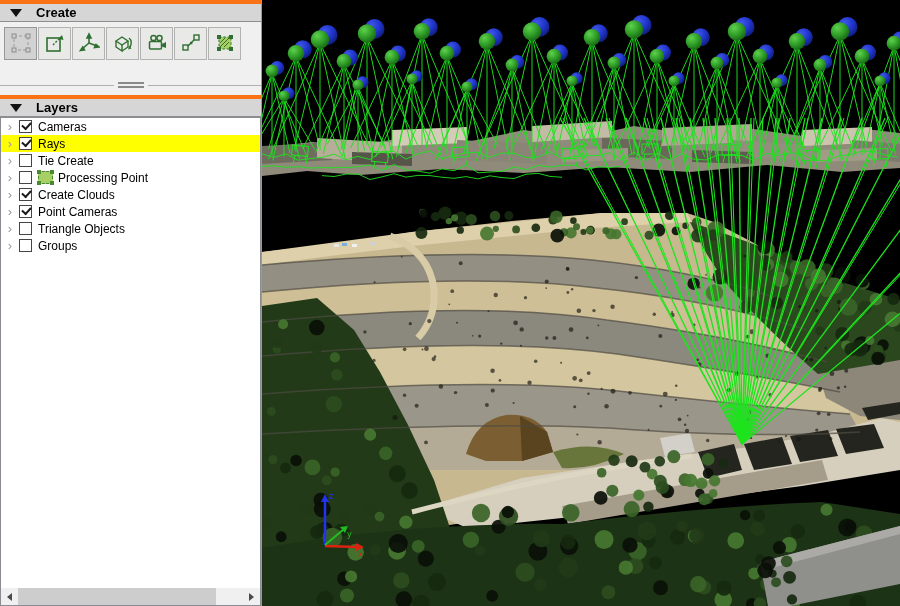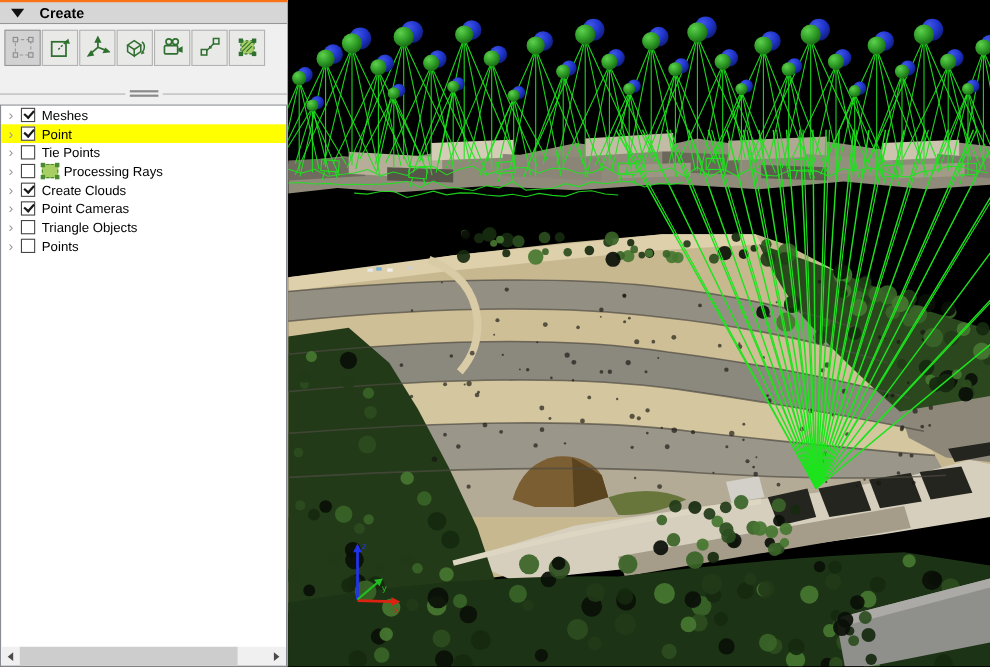--- a/index.html
+++ b/index.html
@@ -2,21 +2,21 @@
 <html><head>
 <meta charset="utf-8">
 <style>
   * { box-sizing: border-box; margin: 0; padding: 0; }
   html,body { width:900px; height:606px; overflow:hidden; }
   body { font-family:"Liberation Sans", sans-serif; background:#000; }
   .app { width:900px; height:606px; display:flex; }
 
   
   .left-panel { width:262px; height:606px; background:#f0f0f0; display:flex; flex-direction:column; border-right:1px solid #9a9a9a; }
-  .panel-header { height:22px; flex:0 0 22px; background:#d6d6d6; border-top:2px solid #f97316; border-bottom:1px solid #8e8e8e; display:flex; align-items:center; }
+  .panel-header { height:22px; flex:0 0 22px; background:#d6d6d6; border-top:4px solid #f97316; border-bottom:1px solid #8e8e8e; display:flex; align-items:center; }
   .collapse-tri { width:0; height:0; border-left:6px solid transparent; border-right:6px solid transparent; border-top:8px solid #111; margin-left:10px; }
   .panel-header span.hdr-label { font-size:13px; font-weight:bold; color:#000; margin-left:14px; }
 
   .toolbar { height:42px; flex:0 0 42px; display:flex; align-items:center; padding-left:4px; background:#f0f0f0; }
   .tool-btn { width:33px; height:33px; margin-right:1px; background:#e9e9e8; border:1px solid #b2b2b2; display:flex; align-items:center; justify-content:center; padding:0; }
   .tool-btn.pressed { background:#d2d2d2; border-color:#979797; }
   .tool-btn svg { display:block; }
 
   .panel-spacer1 { flex:0 0 16px; }
   .splitter { flex:0 0 10px; display:flex; align-items:center; }
@@ -143,68 +143,72 @@
       <span class="rule"></span>
       <span class="grip">
           <i></i>
           <i></i>
         </span>
       <span class="rule"></span>
     </div>
 
     <div class="panel-spacer2"></div>
 
+    <div class="panel-header">
+      <span class="collapse-tri"></span>
+      <span class="hdr-label">Layers</span>
+    </div>
 
     <div class="tree-wrap">
       <div class="tree-rows" id="layer-rows">
           <div class="tree-row">
             <span class="chev">›</span>
             <span class="cbx checked"></span>
-            <span>Meshes</span>
+            <span>Cameras</span>
           </div>
           <div class="tree-row selected" style="background: rgb(255, 255, 0);">
             <span class="chev">›</span>
             <span class="cbx checked"></span>
-            <span>Point</span>
+            <span>Rays</span>
           </div>
           <div class="tree-row">
             <span class="chev">›</span>
             <span class="cbx"></span>
-            <span>Tie Points</span>
+            <span>Tie Create</span>
           </div>
           <div class="tree-row">
             <span class="chev">›</span>
             <span class="cbx"></span>
             <span class="pa-icon">
               <i></i>
               <i></i>
               <i></i>
               <i></i>
             </span>
-            <span>Processing Rays</span>
+            <span>Processing Point</span>
           </div>
           <div class="tree-row">
             <span class="chev">›</span>
             <span class="cbx checked"></span>
             <span>Create Clouds</span>
           </div>
           <div class="tree-row">
             <span class="chev">›</span>
             <span class="cbx checked"></span>
             <span>Point Cameras</span>
           </div>
           <div class="tree-row">
             <span class="chev">›</span>
             <span class="cbx"></span>
             <span>Triangle Objects</span>
           </div>
           <div class="tree-row">
             <span class="chev">›</span>
             <span class="cbx"></span>
-            <span>Points</span>
+            <span>Groups</span>
           </div>
         </div>
       <div class="hscroll">
         <span class="scroll-arrow left">
             <i></i>
           </span>
         <span class="scroll-track" id="scroll-track">
           <span class="scroll-thumb" id="scroll-thumb" style="left: 0%; width: 88%;"></span>
         </span>
         <span class="scroll-arrow right">

